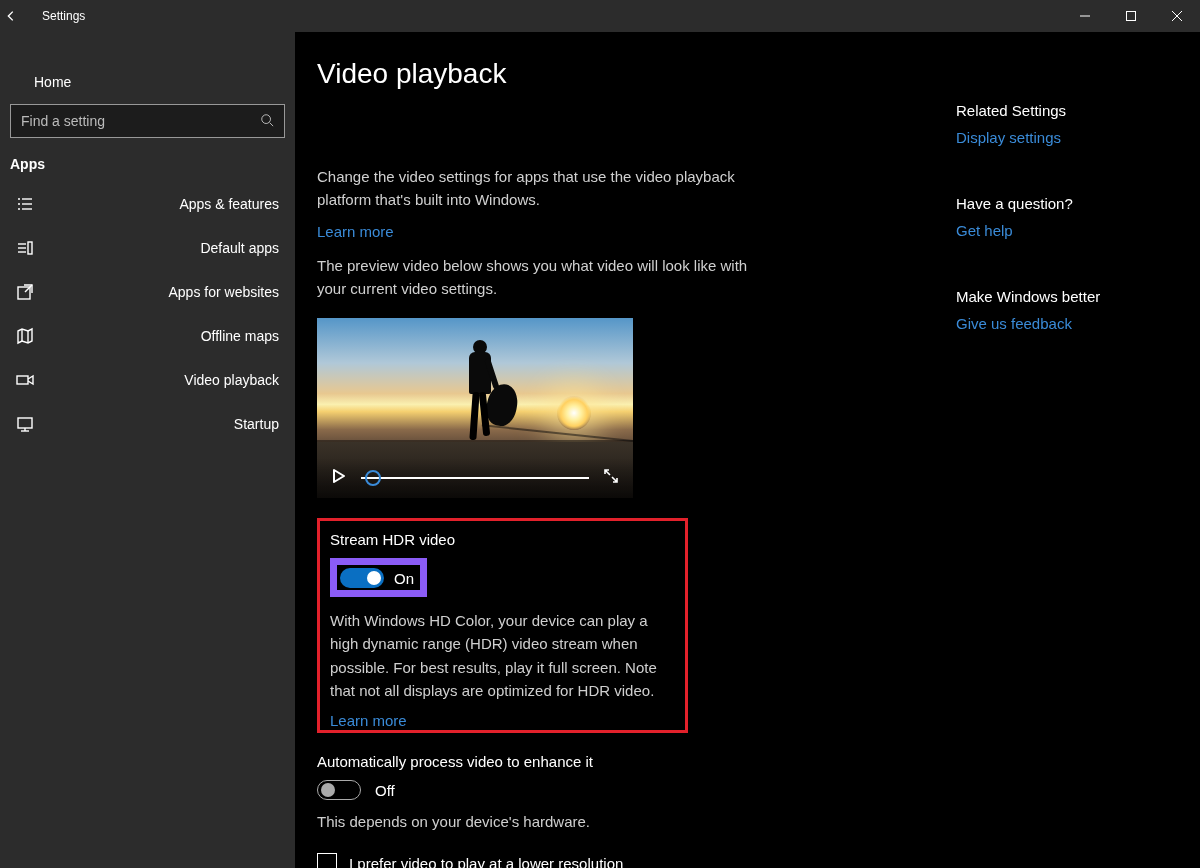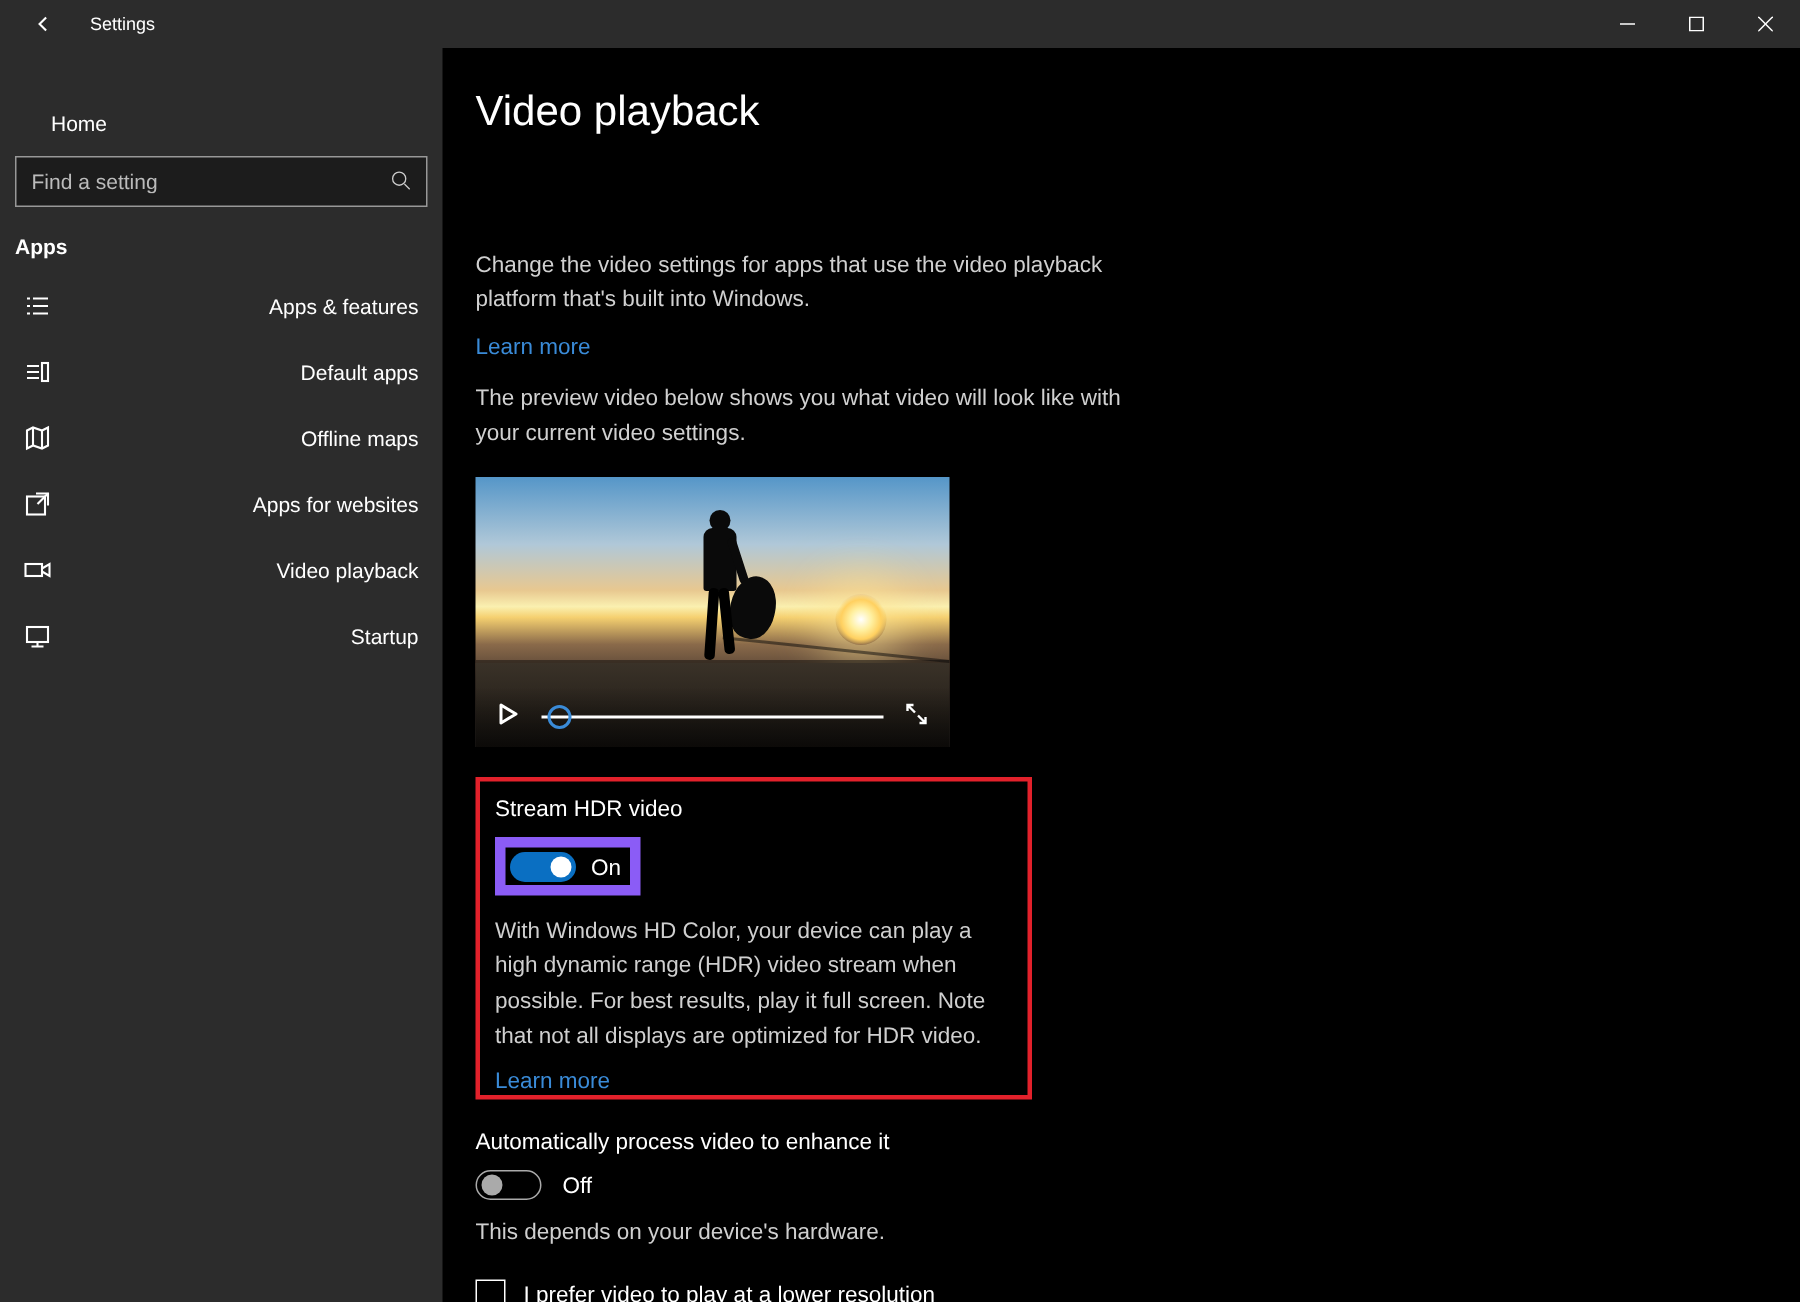--- a/index.html
+++ b/index.html
@@ -10,21 +10,21 @@
     color: #fff;
     overflow: hidden;
     position: relative;
   }
   .titlebar {
     height: 32px;
     display: flex;
     align-items: center;
     background: rgba(80,80,80,0.55);
   }
-  .titlebar .left { display:flex; align-items:center; gap: 24px; padding-left: 22px; }
+  .titlebar .left { display:flex; align-items:center; gap: 24px; padding-left: 4px; }
   .titlebar .title { font-size: 12px; color:#fff; }
   .titlebar .back {
     width:14px;height:14px;display:inline-block;
   }
   .titlebar .wincontrols { margin-left:auto; display:flex; }
   .winbtn { width:46px;height:32px;display:flex;align-items:center;justify-content:center;color:#fff;}
   .winbtn svg { width:10px;height:10px; }
 
   .container { display:flex; height: calc(868px - 32px); }
 
@@ -219,36 +219,36 @@
             <line x1="2" y1="9" x2="10" y2="9"></line>
             <line x1="2" y1="13" x2="10" y2="13"></line>
             <rect x="12" y="3" width="4" height="12"></rect>
           </svg>
         </span>
       <span>Default apps</span>
     </div>
     <div class="nav-item">
       <span class="ic">
           <svg viewBox="0 0 18 18">
+            <rect x="2" y="4" width="12" height="12"></rect>
+            <path d="M8 2 H16 V10"></path>
+            <line x1="16" y1="2" x2="9" y2="9"></line>
+          </svg>
+        </span>
+      <span>Apps for websites</span>
+    </div>
+    <div class="nav-item">
+      <span class="ic">
+          <svg viewBox="0 0 18 18">
             <path d="M2 4 L6 2 L12 4 L16 2 V14 L12 16 L6 14 L2 16 Z"></path>
             <line x1="6" y1="2" x2="6" y2="14"></line>
             <line x1="12" y1="4" x2="12" y2="16"></line>
           </svg>
         </span>
       <span>Offline maps</span>
-    </div>
-    <div class="nav-item">
-      <span class="ic">
-          <svg viewBox="0 0 18 18">
-            <rect x="2" y="4" width="12" height="12"></rect>
-            <path d="M8 2 H16 V10"></path>
-            <line x1="16" y1="2" x2="9" y2="9"></line>
-          </svg>
-        </span>
-      <span>Apps for websites</span>
     </div>
     <div class="nav-item">
       <span class="ic">
           <svg viewBox="0 0 18 18">
             <rect x="1" y="5" width="11" height="8"></rect>
             <path d="M12 8 L17 5 V13 L12 10"></path>
           </svg>
         </span>
       <span>Video playback</span>
     </div>
@@ -327,14 +327,28 @@
 
       <div class="block">
         <div class="checkbox-row">
           <div class="cbx"></div>
           <span>I prefer video to play at a lower resolution</span>
         </div>
 
       </div>
     </div>
 
+    <div class="rightcol">
+      <div class="rsec">
+        <h4>Related Settings</h4>
+        <span class="link">Display settings</span>
+      </div>
+      <div class="rsec">
+        <h4>Have a question?</h4>
+        <span class="link">Get help</span>
+      </div>
+      <div class="rsec">
+        <h4>Make Windows better</h4>
+        <span class="link">Give us feedback</span>
+      </div>
+    </div>
   </div>
 </div>
 
 </body></html>

